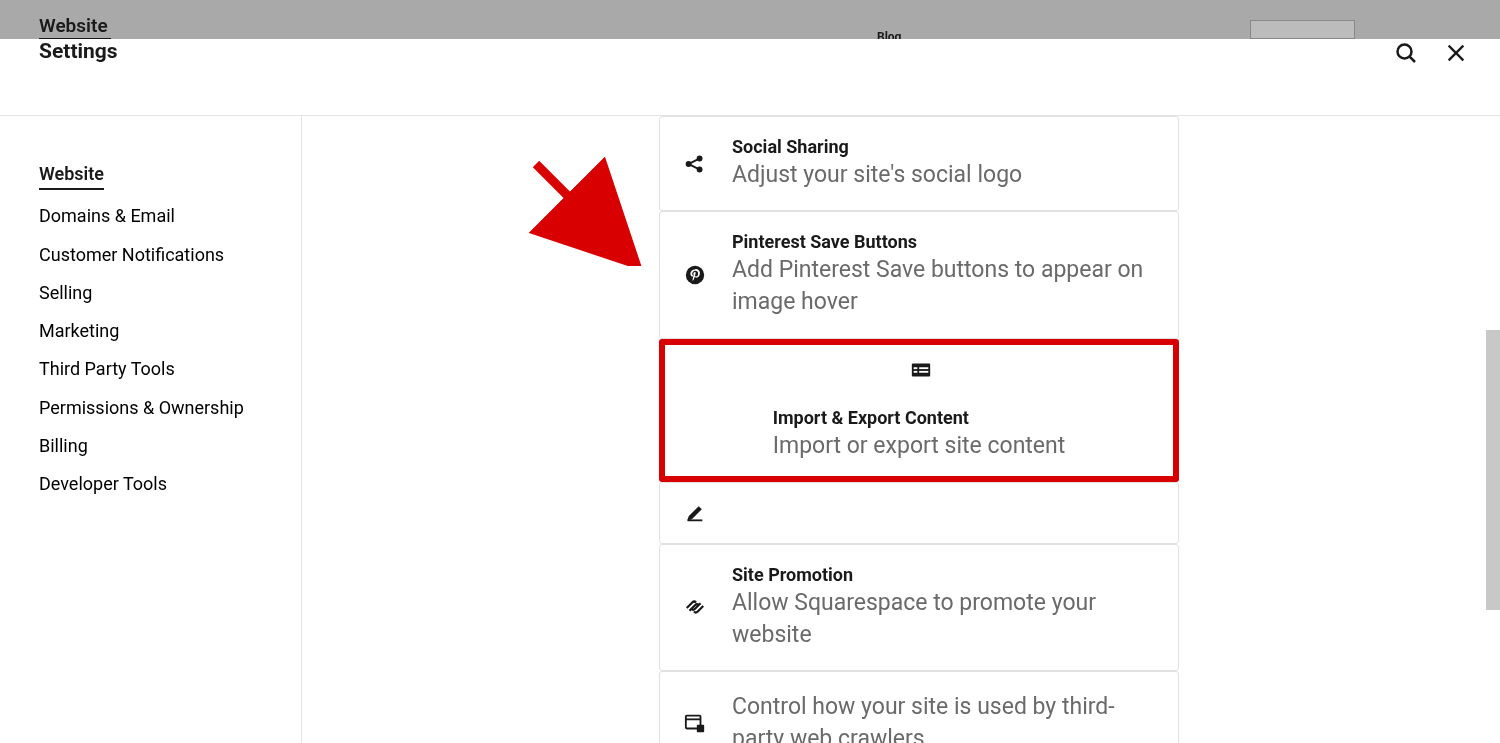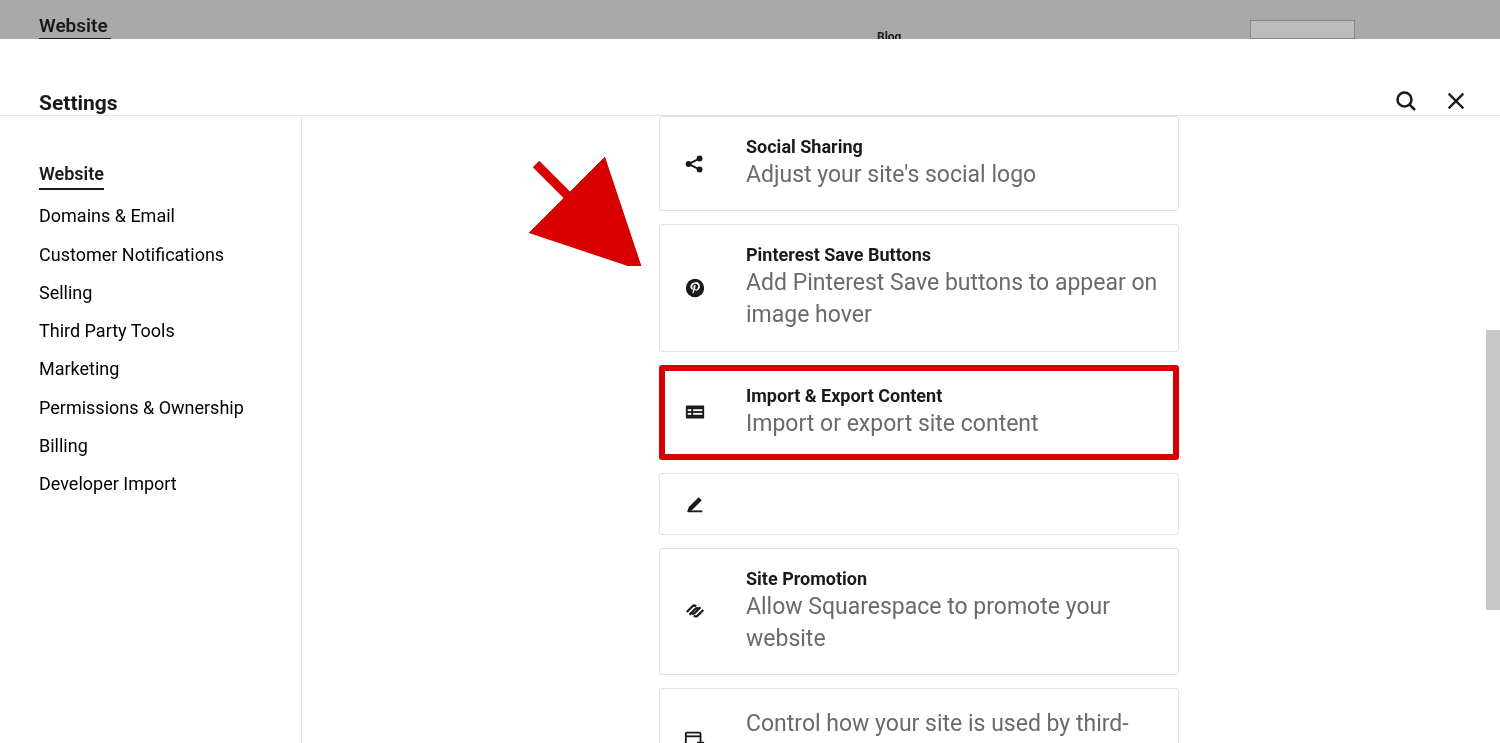--- a/index.html
+++ b/index.html
@@ -50,21 +50,21 @@
 
     .panel {
       position: absolute;
       top: 39px; left: 0;
       width: 100%; bottom: 0;
       background: #fff;
     }
     .panel-header {
       height: 77px;
       display: flex;
-      align-items: flex-end;
+      align-items: flex-start;
       justify-content: space-between;
       padding: 0 30px 0 39px;
       border-bottom: 1px solid #e5e5e5;
     }
     .panel-title {
       font-size: 21px;
       font-weight: 700;
     }
     .header-icons {
       display: flex;
@@ -108,29 +108,29 @@
       position: relative;
     }
     .cards {
       width: 520px;
       margin-left: 36px;
     }
     .card {
       border: 1px solid #e1e1e1;
       border-radius: 3px;
       padding: 19px 20px;
-      margin-bottom: 13px;
-      display: flex;
-      gap: 40px;
+      display: flex;
+      gap: 26px;
       align-items: center;
       cursor: pointer;
     }
     .card.highlighted {
       border: 6px solid #d80000;
       padding: 14px 15px;
+      flex-direction: column;
     }
     .card-icon {
       width: 22px; height: 22px;
       flex-shrink: 0;
       display: flex; align-items: center; justify-content: center;
       margin-left: 4px;
     }
     .card-body { flex: 1; }
     .card-title {
       font-size: 18px;
@@ -189,25 +189,25 @@
       </div>
     </div>
   </div>
 
   <div class="panel-body">
     <div class="sidebar">
       <div class="sidebar-item active"><span>Website</span></div>
       <div class="sidebar-item"><span>Domains &amp; Email</span></div>
       <div class="sidebar-item"><span>Customer Notifications</span></div>
       <div class="sidebar-item"><span>Selling</span></div>
+      <div class="sidebar-item"><span>Marketing</span></div>
       <div class="sidebar-item"><span>Third Party Tools</span></div>
-      <div class="sidebar-item"><span>Marketing</span></div>
       <div class="sidebar-item"><span>Permissions &amp; Ownership</span></div>
       <div class="sidebar-item"><span>Billing</span></div>
-      <div class="sidebar-item"><span>Developer Import</span></div>
+      <div class="sidebar-item"><span>Developer Tools</span></div>
     </div>
 
     <div class="content">
       <svg class="arrow" viewBox="0 0 120 110">
         <defs>
           <marker id="ah" markerWidth="12" markerHeight="12" refX="9" refY="6" orient="auto">
             <path d="M0,0 L12,6 L0,12 Z" fill="#d80000"></path>
           </marker>
         </defs>
         <line x1="8" y1="8" x2="96" y2="96" stroke="#d80000" stroke-width="9" marker-end="url(#ah)"></line>

